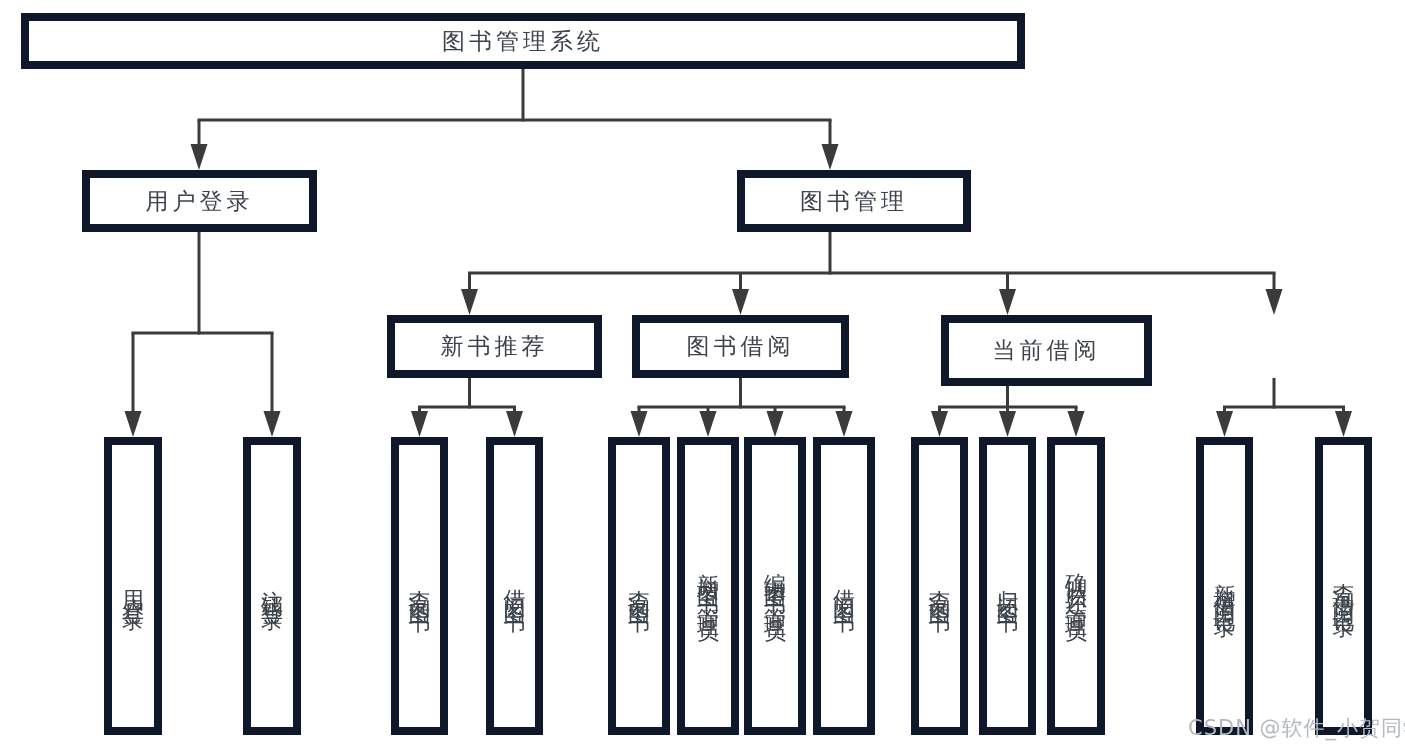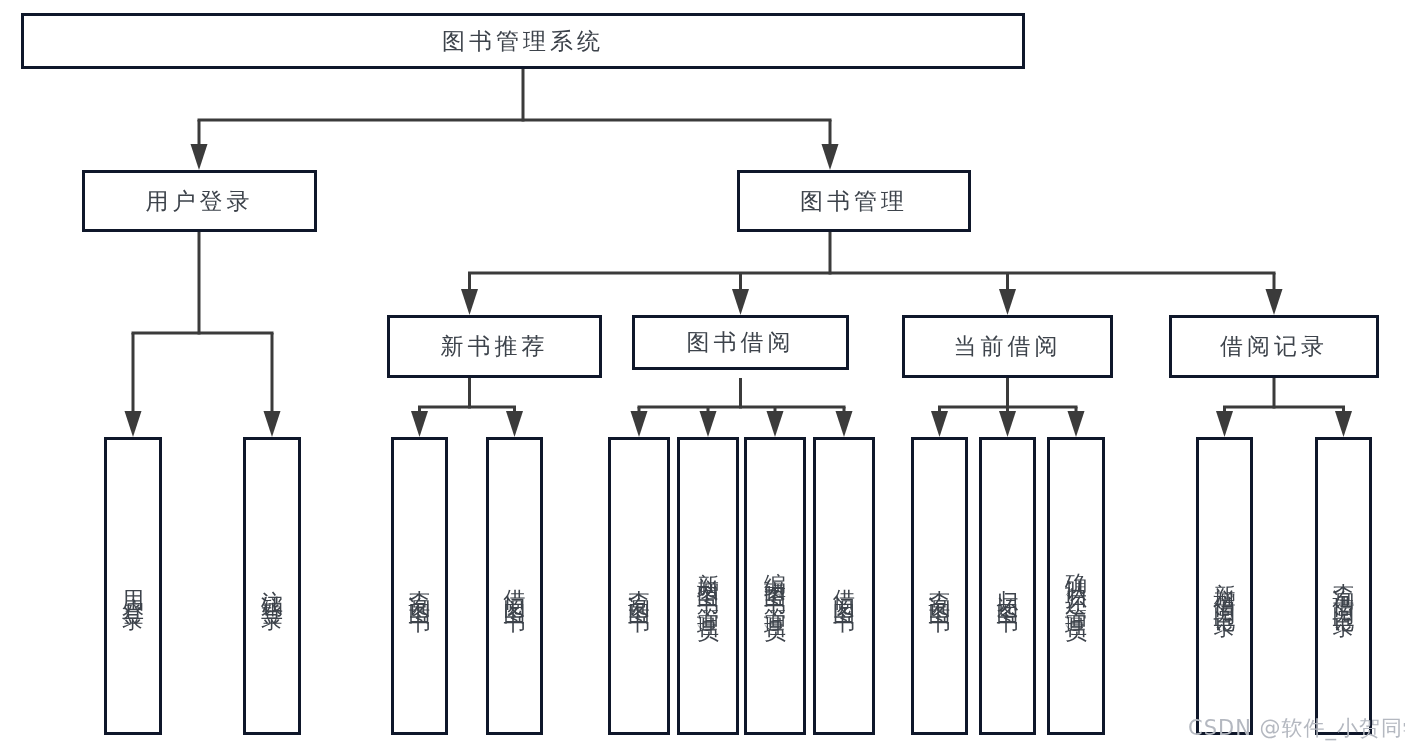--- a/index.html
+++ b/index.html
@@ -13,21 +13,21 @@
   }
   #wires {
     position: absolute;
     left: 0; top: 0;
     width: 1405px; height: 747px;
     z-index: 0;
   }
   .node {
     position: absolute;
     box-sizing: border-box;
-    border: 3px solid #0f172a;
+    border: 8px solid #0f172a;
     background: #ffffff;
     color: #3d434b;
     display: flex;
     align-items: center;
     justify-content: center;
     z-index: 1;
   }
   .h-node {
     font-size: 23px;
     letter-spacing: 4px;
@@ -38,22 +38,22 @@
     text-orientation: mixed;
     font-size: 22px;
     letter-spacing: 7px;
     line-height: 1;
   }
   
   #n-root      { left: 21px;   top: 13px;  width: 1004px; height: 56px; }
   #n-login     { left: 82px;   top: 170px; width: 235px;  height: 62px; }
   #n-manage    { left: 713px;  top: 170px; width: 234px;  height: 62px; margin-left: 24px; }
   #n-recommend { left: 362px;  top: 315px; width: 215px;  height: 63px; margin-left: 25px; }
-  #n-borrow    { left: 632px;  top: 315px; width: 217px;  height: 55px; }
-  #n-current   { left: 902px;  top: 315px; width: 211px;  height: 63px; }
+  #n-borrow    { left: 632px;  top: 315px; width: 217px;  height: 63px; }
+  #n-current   { left: 941px;  top: 315px; width: 211px;  height: 71px; }
   #n-records   { left: 1169px; top: 315px; width: 210px;  height: 63px; }
   .leaf { top: 437px; height: 298px; }
   #l-login-0     { left: 104px;  width: 58px; }
   #l-login-1     { left: 243px;  width: 58px; }
   #l-recommend-0 { left: 391px;  width: 57px; }
   #l-recommend-1 { left: 486px;  width: 57px; }
   #l-borrow-0    { left: 608px;  width: 62px; }
   #l-borrow-1    { left: 677px;  width: 62px; }
   #l-borrow-2    { left: 744px;  width: 62px; }
   #l-borrow-3    { left: 813px;  width: 62px; }
@@ -158,21 +158,20 @@
 
   <div class="node h-node" id="n-login">用户登录</div>
   <div class="node h-node" id="n-manage">图书管理</div>
 
   <div class="node v-node leaf" id="l-login-0">用户登录</div>
   <div class="node v-node leaf" id="l-login-1">注销登录</div>
 
   <div class="node h-node" id="n-recommend">新书推荐</div>
   <div class="node h-node" id="n-borrow">图书借阅</div>
   <div class="node h-node" id="n-current">当前借阅</div>
-  <div class="node h-node" id="n-records">借阅记录</div>
 
   <div class="node v-node leaf" id="l-recommend-0">查询图书</div>
   <div class="node v-node leaf" id="l-recommend-1">借阅图书</div>
 
   <div class="node v-node leaf" id="l-borrow-0">查询图书</div>
   <div class="node v-node leaf" id="l-borrow-1">新增图书（管理员）</div>
   <div class="node v-node leaf" id="l-borrow-2">编辑图书（管理员）</div>
   <div class="node v-node leaf" id="l-borrow-3">借阅图书</div>
 
   <div class="node v-node leaf" id="l-current-0">查询图书</div>

